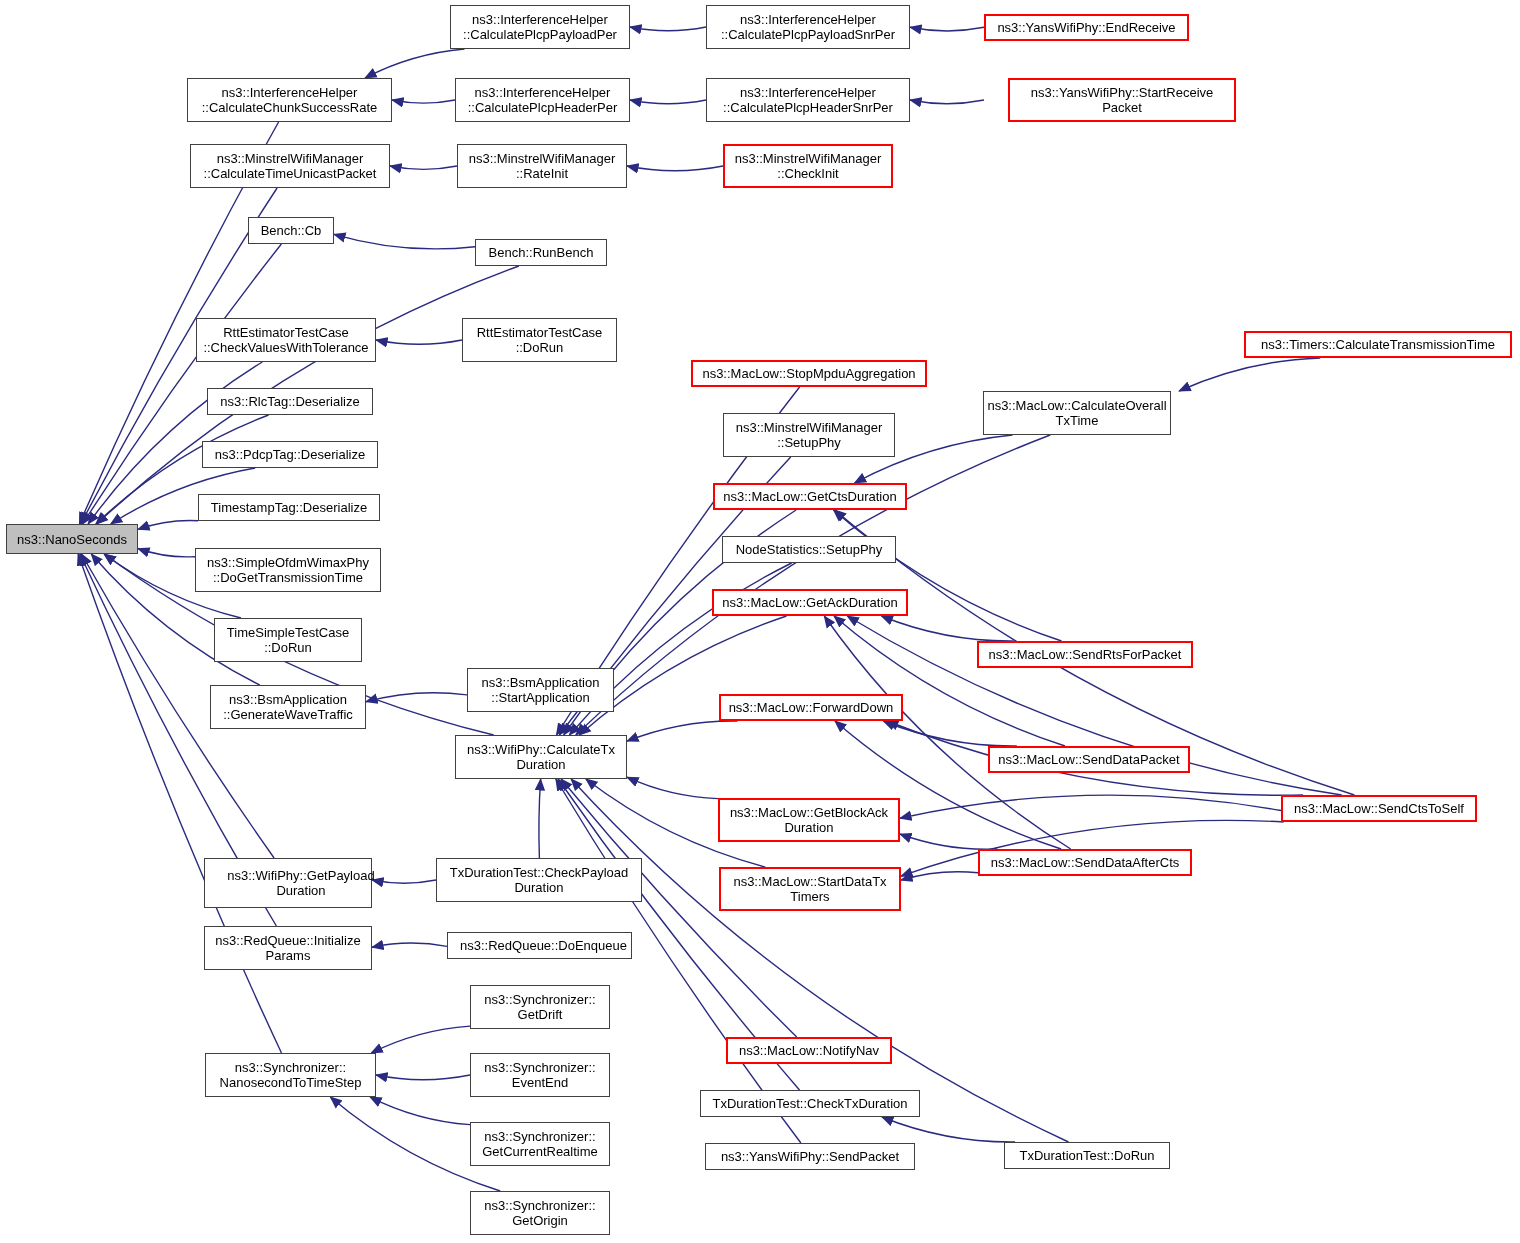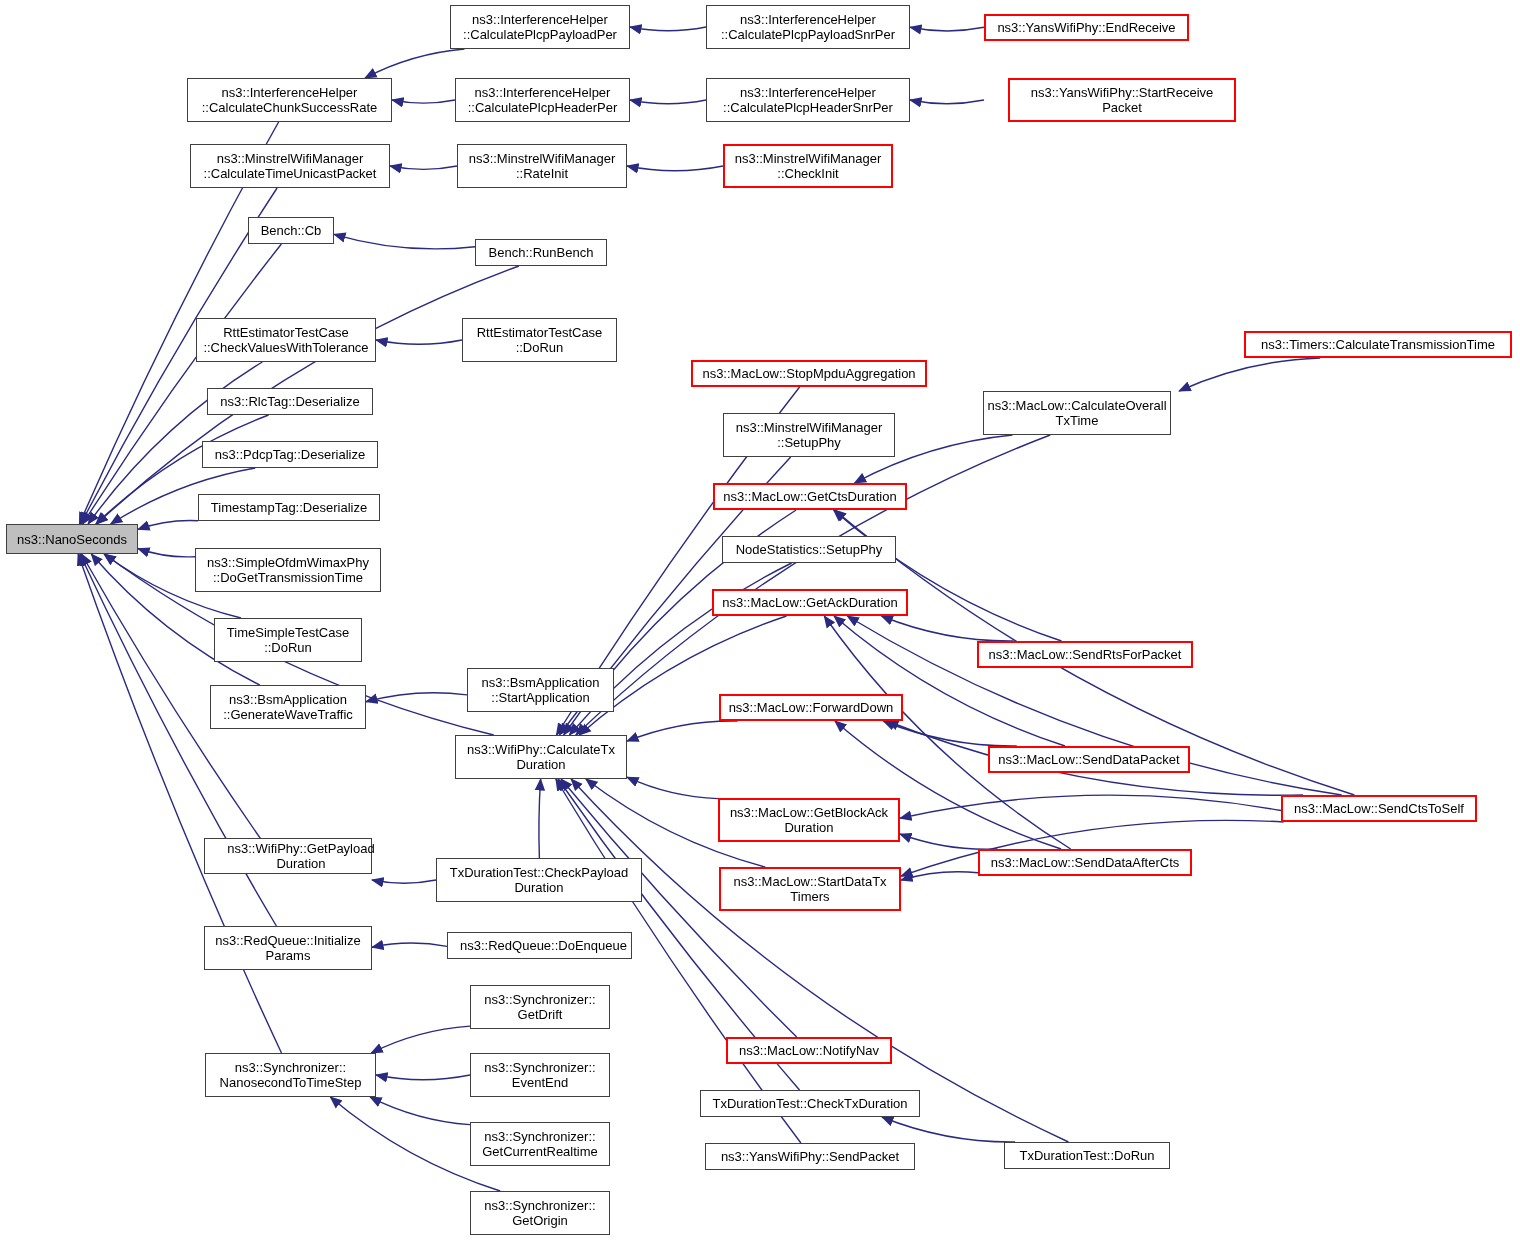--- a/index.html
+++ b/index.html
@@ -140,21 +140,21 @@
       <div class="node red" style="left: 988px; top: 746px; width: 202px; height: 27px;"><span class="node-label">ns3::MacLow::SendDataPacket</span></div>
       <div class="node red" style="left: 718px; top: 798px; width: 182px; height: 44px;"><span class="node-label">ns3::MacLow::GetBlockAck
 Duration</span></div>
       <div class="node red" style="left: 978px; top: 849px; width: 214px; height: 27px;"><span class="node-label">ns3::MacLow::SendDataAfterCts</span></div>
       <div class="node red" style="left: 719px; top: 867px; width: 182px; height: 44px;"><span class="node-label">ns3::MacLow::StartDataTx
 Timers</span></div>
       <div class="node" style="left: 983px; top: 391px; width: 188px; height: 44px;"><span class="node-label">ns3::MacLow::CalculateOverall
 TxTime</span></div>
       <div class="node red" style="left: 1244px; top: 331px; width: 268px; height: 27px;"><span class="node-label">ns3::Timers::CalculateTransmissionTime</span></div>
       <div class="node red" style="left: 1281px; top: 795px; width: 196px; height: 27px;"><span class="node-label">ns3::MacLow::SendCtsToSelf</span></div>
-      <div class="node" style="left: 204px; top: 838px; width: 168px; height: 36px; padding-left: 30px;"><span class="node-label">ns3::WifiPhy::GetPayload
+      <div class="node" style="left: 204px; top: 858px; width: 168px; height: 50px; padding-left: 30px;"><span class="node-label">ns3::WifiPhy::GetPayload
 Duration</span></div>
       <div class="node" style="left: 436px; top: 858px; width: 206px; height: 44px;"><span class="node-label">TxDurationTest::CheckPayload
 Duration</span></div>
       <div class="node" style="left: 204px; top: 926px; width: 168px; height: 44px;"><span class="node-label">ns3::RedQueue::Initialize
 Params</span></div>
       <div class="node" style="left: 447px; top: 932px; width: 185px; height: 27px; justify-content: flex-end;"><span class="node-label">ns3::RedQueue::DoEnqueue</span></div>
       <div class="node" style="left: 470px; top: 985px; width: 140px; height: 44px;"><span class="node-label">ns3::Synchronizer::
 GetDrift</span></div>
       <div class="node" style="left: 470px; top: 1053px; width: 140px; height: 44px;"><span class="node-label">ns3::Synchronizer::
 EventEnd</span></div>

